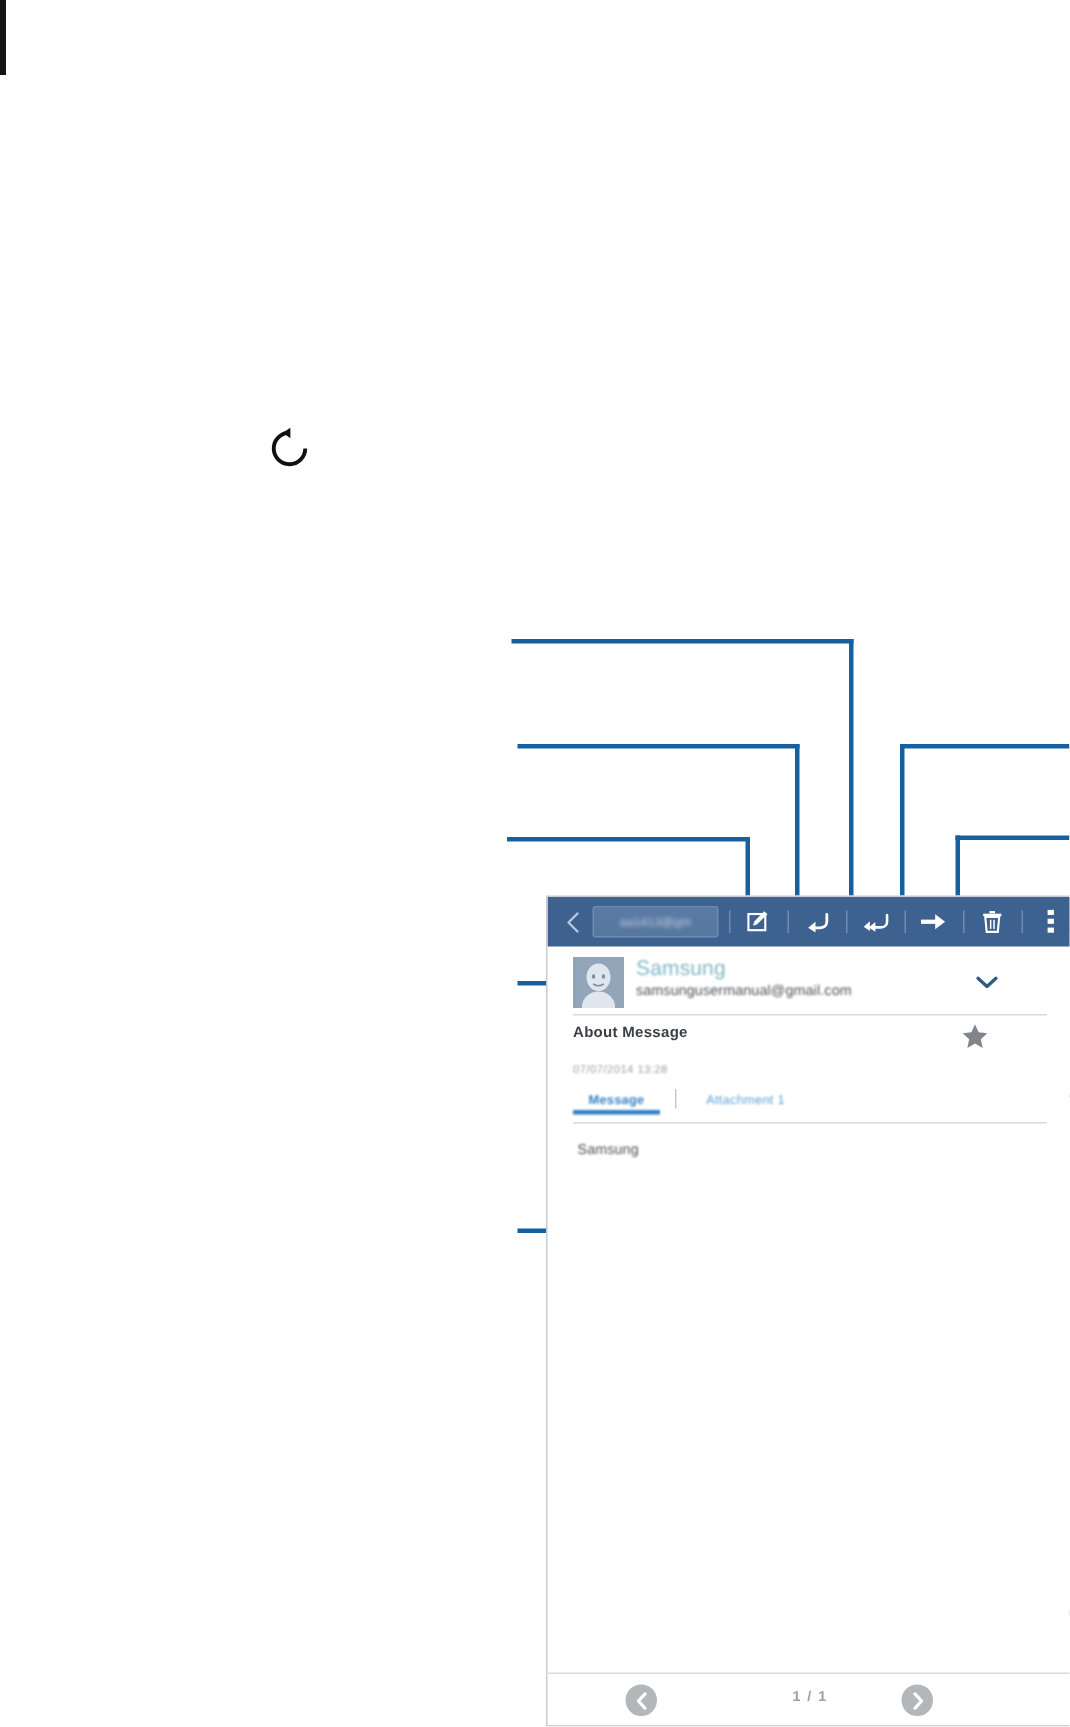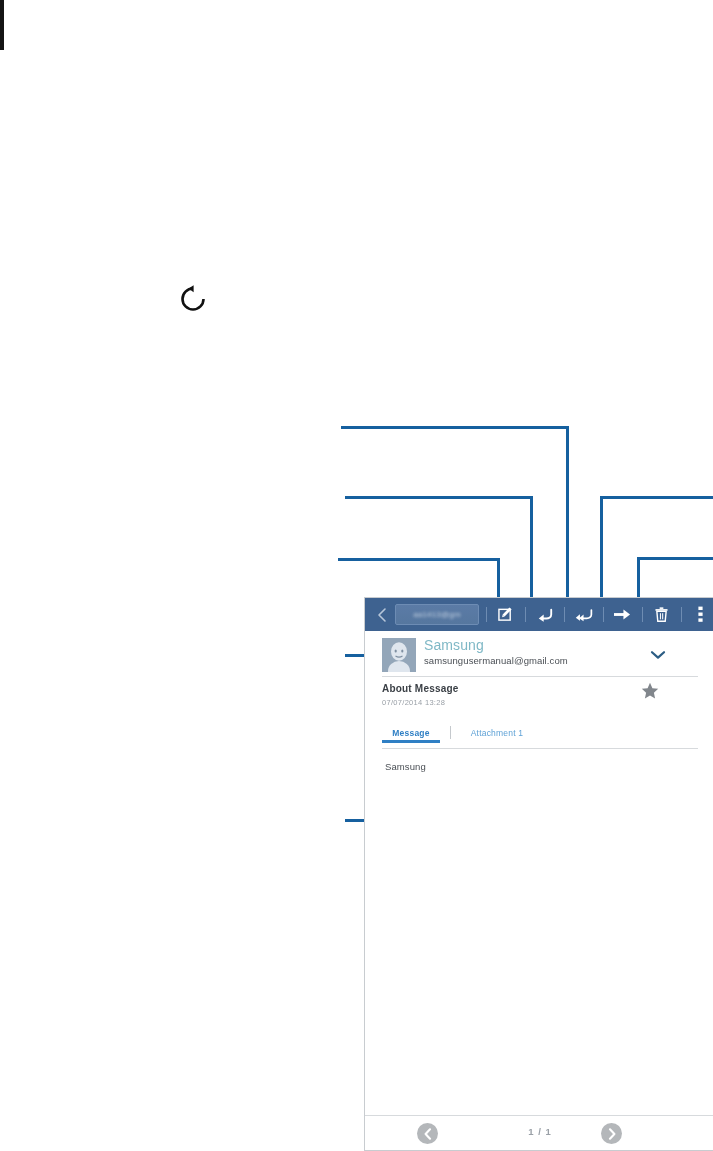--- a/index.html
+++ b/index.html
@@ -68,21 +68,21 @@
   .chev-down{position:absolute;left:285px;top:19px;width:16px;height:10px;color:#2c5d84;}
   .chev-down svg{display:block;}
   .rule{position:absolute;left:17px;right:17px;height:1px;background:#d7dadd;}
 
   
   .subject{
     position:absolute;left:17px;top:85px;font-size:10px;font-weight:bold;color:#3a3f45;
     filter:blur(.5px);letter-spacing:.2px;
   }
   .datetime{
-    position:absolute;left:17px;top:100px;font-size:7.5px;color:#9aa0a7;
+    position:absolute;left:17px;top:110px;font-size:7.5px;color:#9aa0a7;
     filter:blur(.6px);letter-spacing:.3px;
   }
   .star{position:absolute;left:276px;top:84px;width:18px;height:18px;color:#81868c;}
   .star svg{display:block;}
 
   
   .tabs{position:absolute;left:17px;top:128px;display:flex;align-items:center;justify-content:center;}
   .tab{font-size:8.5px;letter-spacing:.2px;filter:blur(.6px);position:relative;padding-bottom:5px;}
   .tab-msg{color:#2f7fc4;font-weight:bold;width:58px;text-align:center;}
   .tab-msg::after{content:"";position:absolute;left:0;right:0;bottom:0;height:3px;background:#2f7fc4;}

